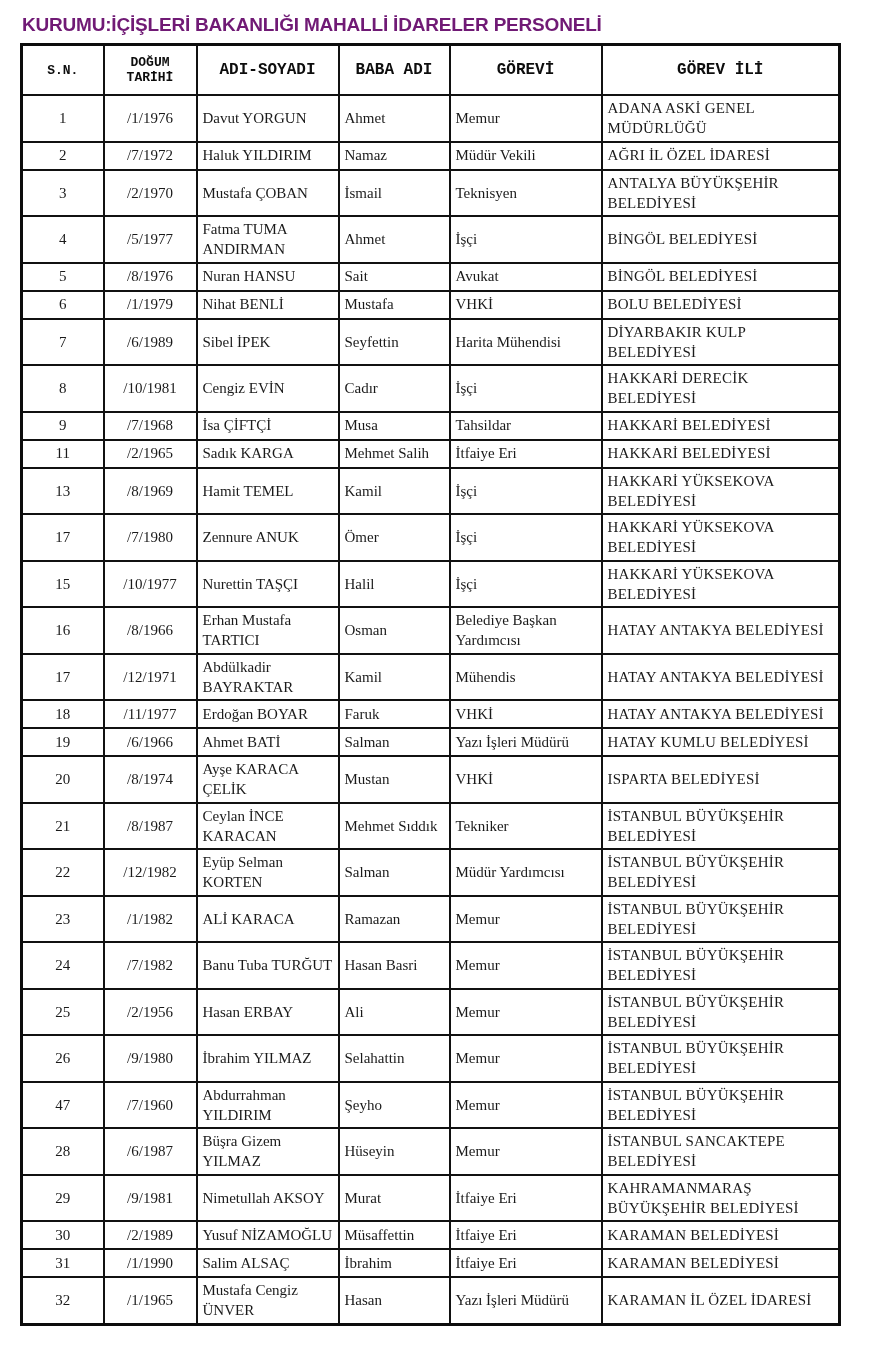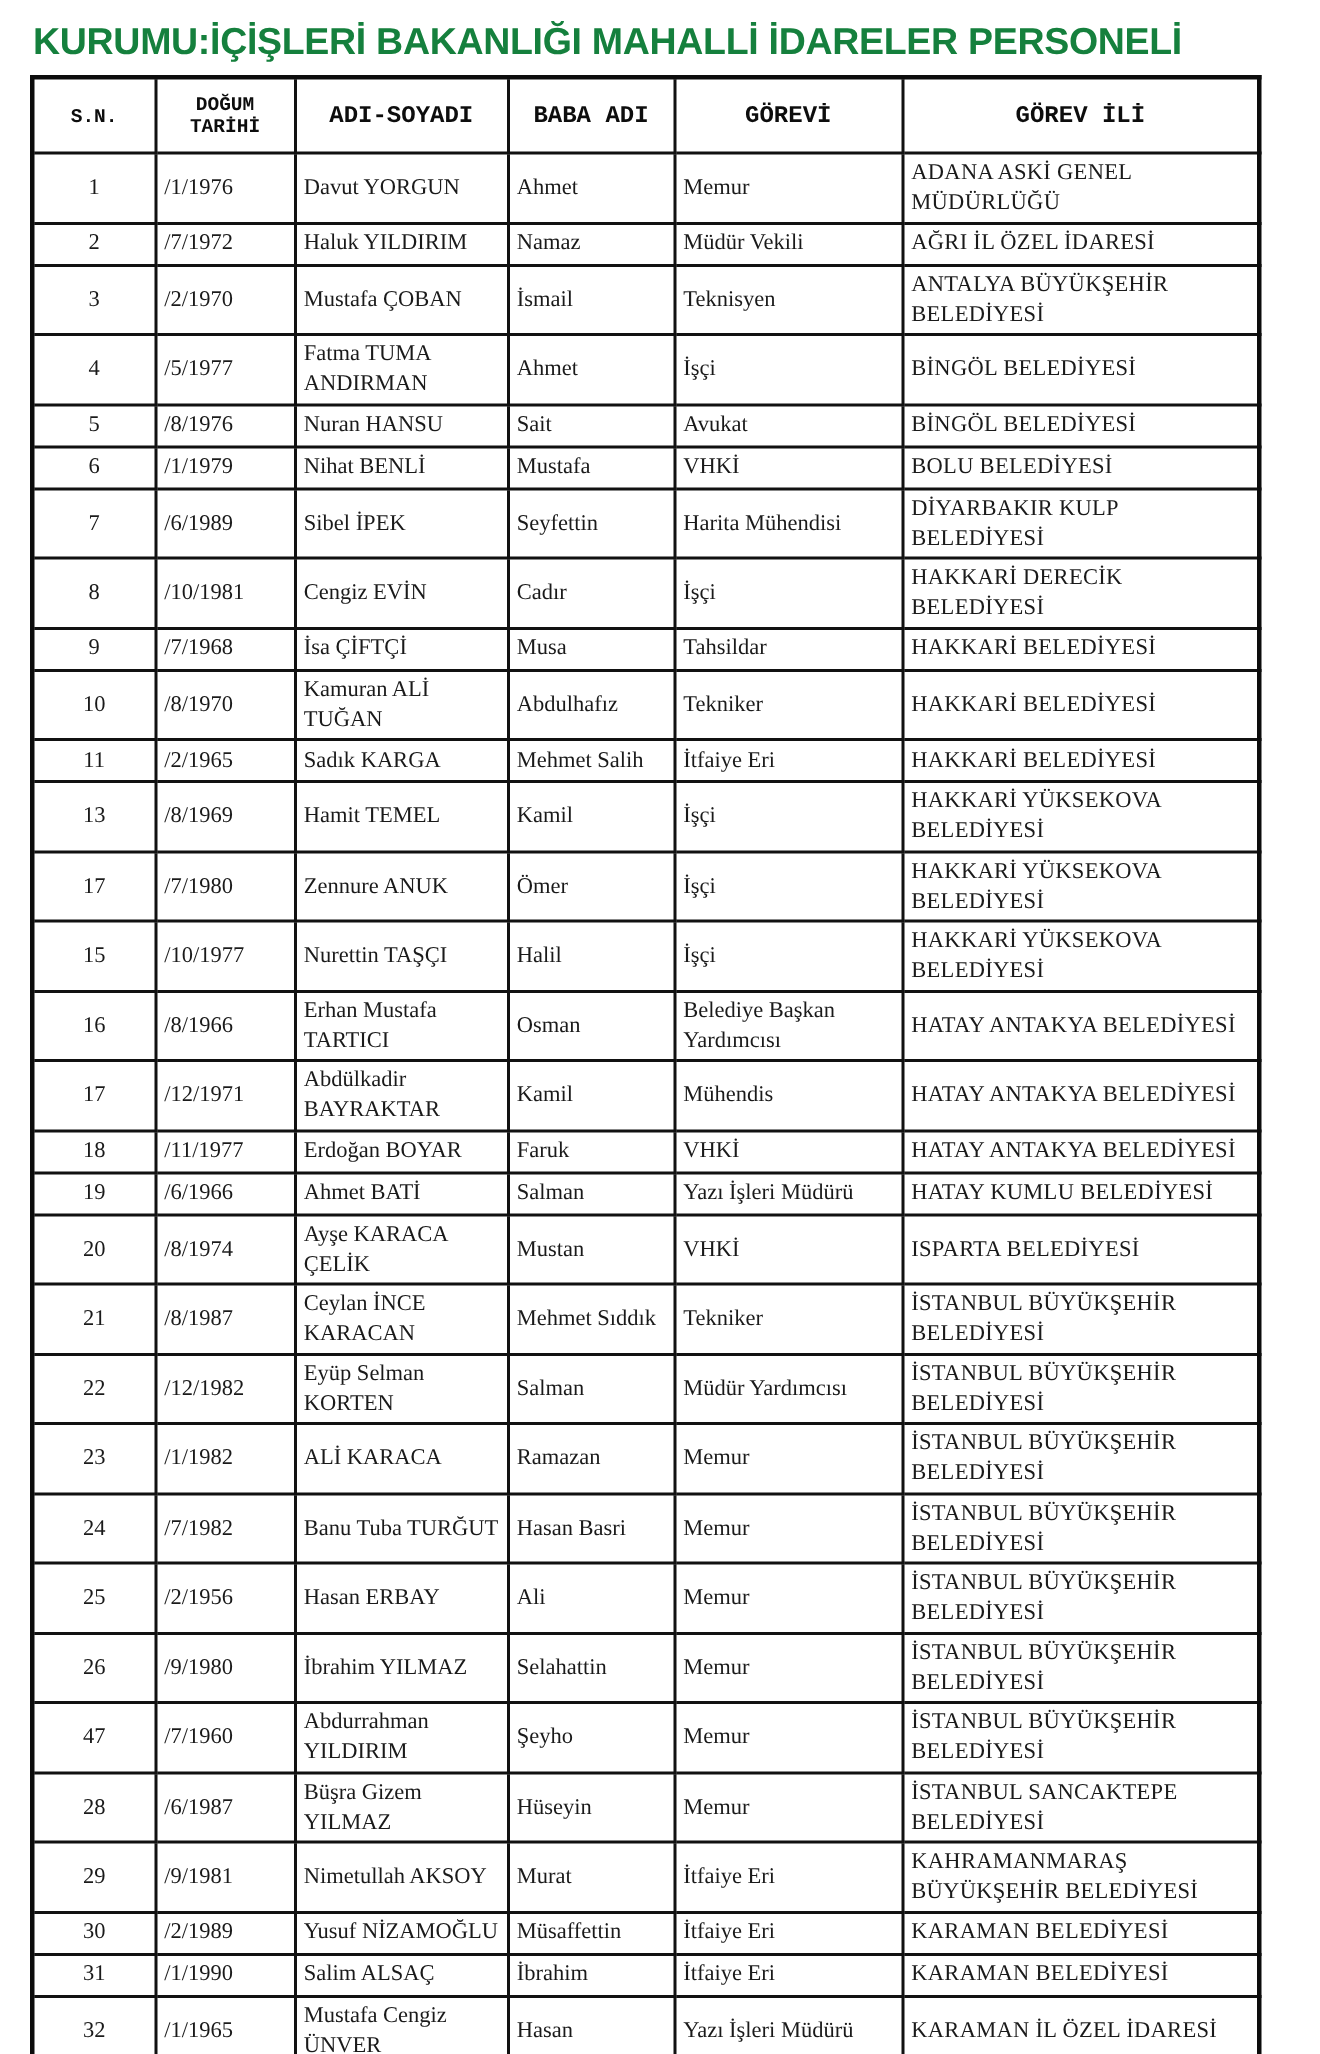--- a/index.html
+++ b/index.html
@@ -12,23 +12,23 @@
     width: 880px;
     min-height: 1369px;
     background: #ffffff;
     color: #141414;
     box-sizing: border-box;
     padding: 8px 0 0 0;
   }
   .doc-title {
     font-family: "Liberation Sans", sans-serif;
     font-weight: bold;
-    font-size: 25px;
+    font-size: 19px;
     letter-spacing: -0.2px;
-    color: #15803d;
+    color: #701a75;
     margin: 6px 0 7px 22px;
   }
   table.personnel {
     border-collapse: collapse;
     table-layout: fixed;
     margin-left: 20px;
     width: 818px;
     border: 3px solid #0c0c0c;
   }
   table.personnel th,
@@ -58,21 +58,21 @@
     line-height: 1.35;
     height: 22px;
     color: #1a1a1a;
   }
   td.sn {
     font-family: "Liberation Sans", sans-serif;
     text-align: center;
   }
   td.dogum {
     font-family: "Liberation Sans", sans-serif;
-    text-align: left;
+    text-align: center;
     margin-top: 28px;
   }
   td.ad, td.baba, td.gorev { text-align: left; }
   td.il {
     text-align: left;
     font-size: 15.5px;
     letter-spacing: 0.2px;
     border-radius: 10px;
   }
 </style>
@@ -169,28 +169,20 @@
         </tr>
         <tr>
           <td class="sn">9</td>
           <td class="dogum">/7/1968</td>
           <td class="ad">İsa ÇİFTÇİ</td>
           <td class="baba">Musa</td>
           <td class="gorev">Tahsildar</td>
           <td class="il">HAKKARİ BELEDİYESİ</td>
         </tr>
         <tr>
-          <td class="sn">10</td>
-          <td class="dogum">/8/1970</td>
-          <td class="ad">Kamuran ALİ TUĞAN</td>
-          <td class="baba">Abdulhafız</td>
-          <td class="gorev">Tekniker</td>
-          <td class="il">HAKKARİ BELEDİYESİ</td>
-        </tr>
-        <tr>
           <td class="sn">11</td>
           <td class="dogum">/2/1965</td>
           <td class="ad">Sadık KARGA</td>
           <td class="baba">Mehmet Salih</td>
           <td class="gorev">İtfaiye Eri</td>
           <td class="il">HAKKARİ BELEDİYESİ</td>
         </tr>
         <tr>
           <td class="sn">13</td>
           <td class="dogum">/8/1969</td>

